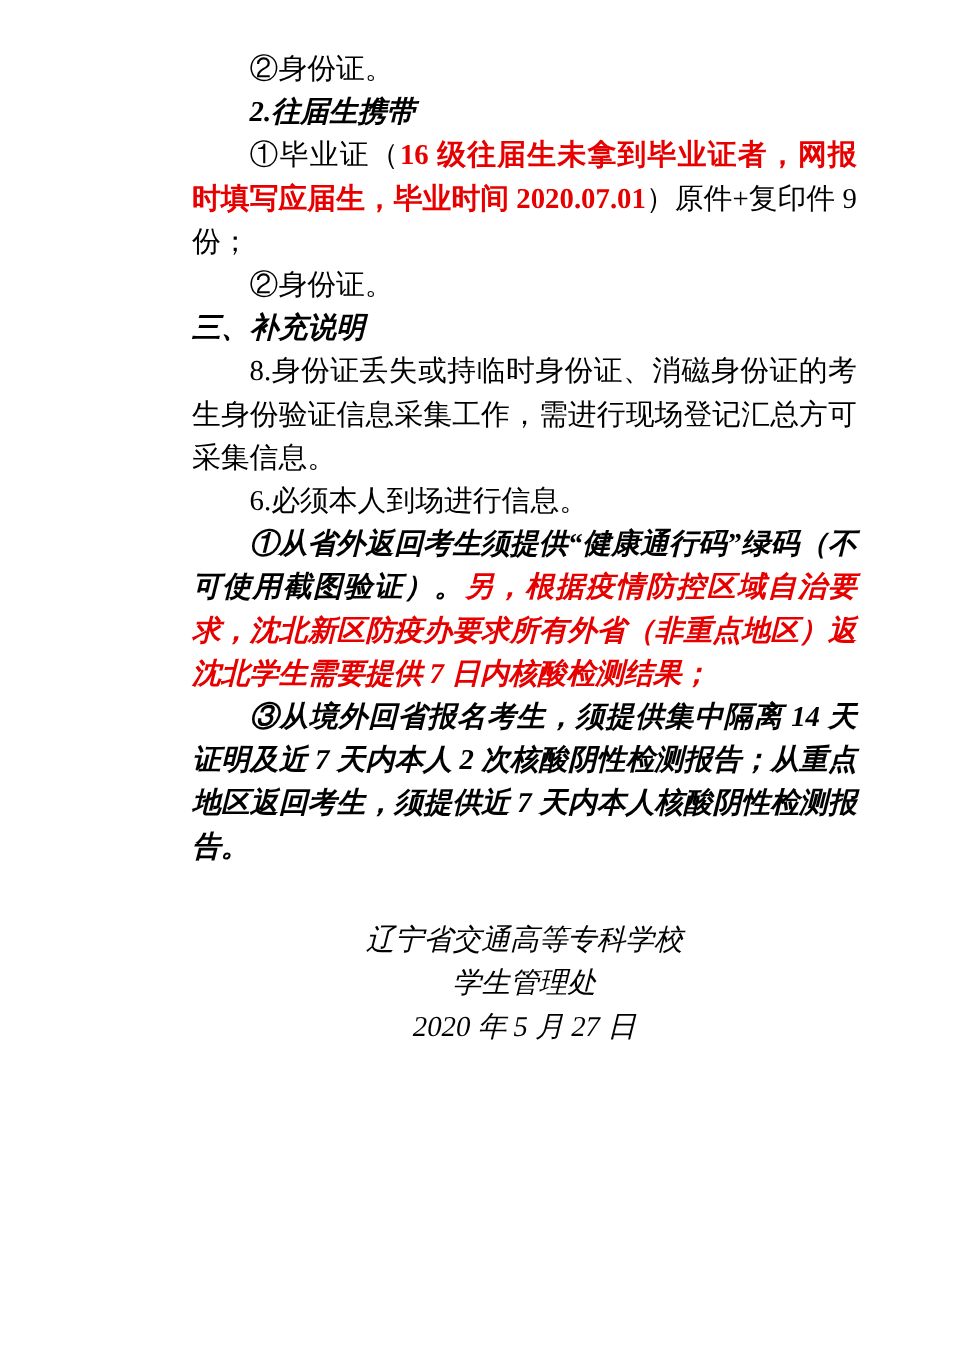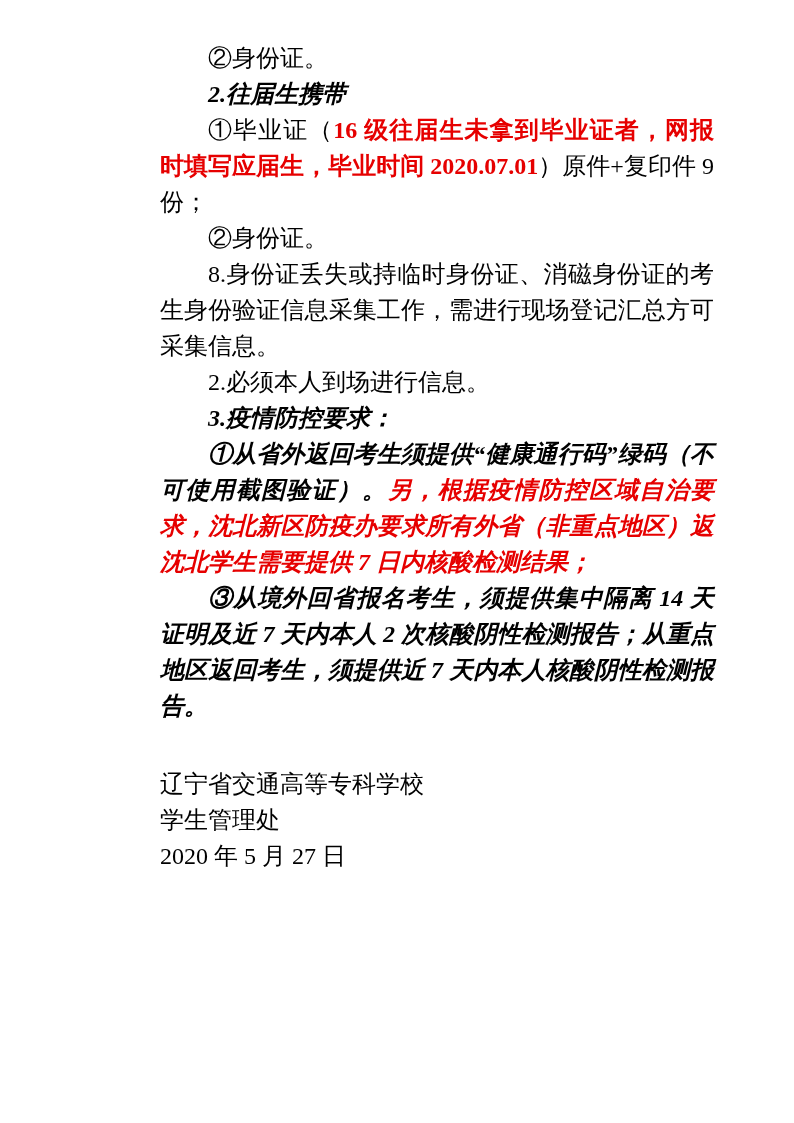--- a/index.html
+++ b/index.html
@@ -37,40 +37,41 @@
   }
   .para.bold {
     font-weight: bold;
     font-style: italic;
   }
   .bold {
     font-weight: bold;
   }
   .signature-block {
     margin-top: 42px;
-    text-align: left;
+    text-align: center;
+    font-style: italic;
   }
   .signature-line {
     margin: 0;
     line-height: 36px;
   }
 </style>
 </head>
 <body>
 
 <div class="page" style="background: rgb(255, 255, 255); color: rgb(0, 0, 0);">
   <div class="content">
     <div>
         <p class="para body"><span>②身份证。</span></p>
         <p class="para body bold"><span>2.往届生携带</span></p>
         <p class="para body"><span>①毕业证（</span><span class="bold" style="color: rgb(230, 0, 0);">16 级往届生未拿到毕业证者，网报时填写应届生，毕业时间 2020.07.01</span><span>）原件+复印件 9 份；</span></p>
         <p class="para body"><span>②身份证。</span></p>
+        <p class="para heading bold"><span>三、补充说明</span></p>
         <p class="para body"><span>8.身份证丢失或持临时身份证、消磁身份证的考生身份验证信息采集工作，需进行现场登记汇总方可采集信息。</span></p>
-        <p class="para body"><span>2.必须本人到场进行信息。</span></p>
-        <p class="para body bold"><span>3.疫情防控要求：</span></p>
+        <p class="para body"><span>6.必须本人到场进行信息。</span></p>
         <p class="para body bold"><span>①从省外返回考生须提供“健康通行码”绿码（不可使用截图验证）。</span><span class="bold" style="color: rgb(230, 0, 0);">另，根据疫情防控区域自治要求，沈北新区防疫办要求所有外省（非重点地区）返沈北学生需要提供 7 日内核酸检测结果；</span></p>
         <p class="para body bold"><span>③从境外回省报名考生，须提供集中隔离 14 天证明及近 7 天内本人 2 次核酸阴性检测报告；从重点地区返回考生，须提供近 7 天内本人核酸阴性检测报告。</span></p>
       </div>
     <div class="signature-block">
       <p class="signature-line">辽宁省交通高等专科学校</p>
       <p class="signature-line">学生管理处</p>
       <p class="signature-line">2020 年 5 月 27 日</p>
     </div>
   </div>
 </div>

